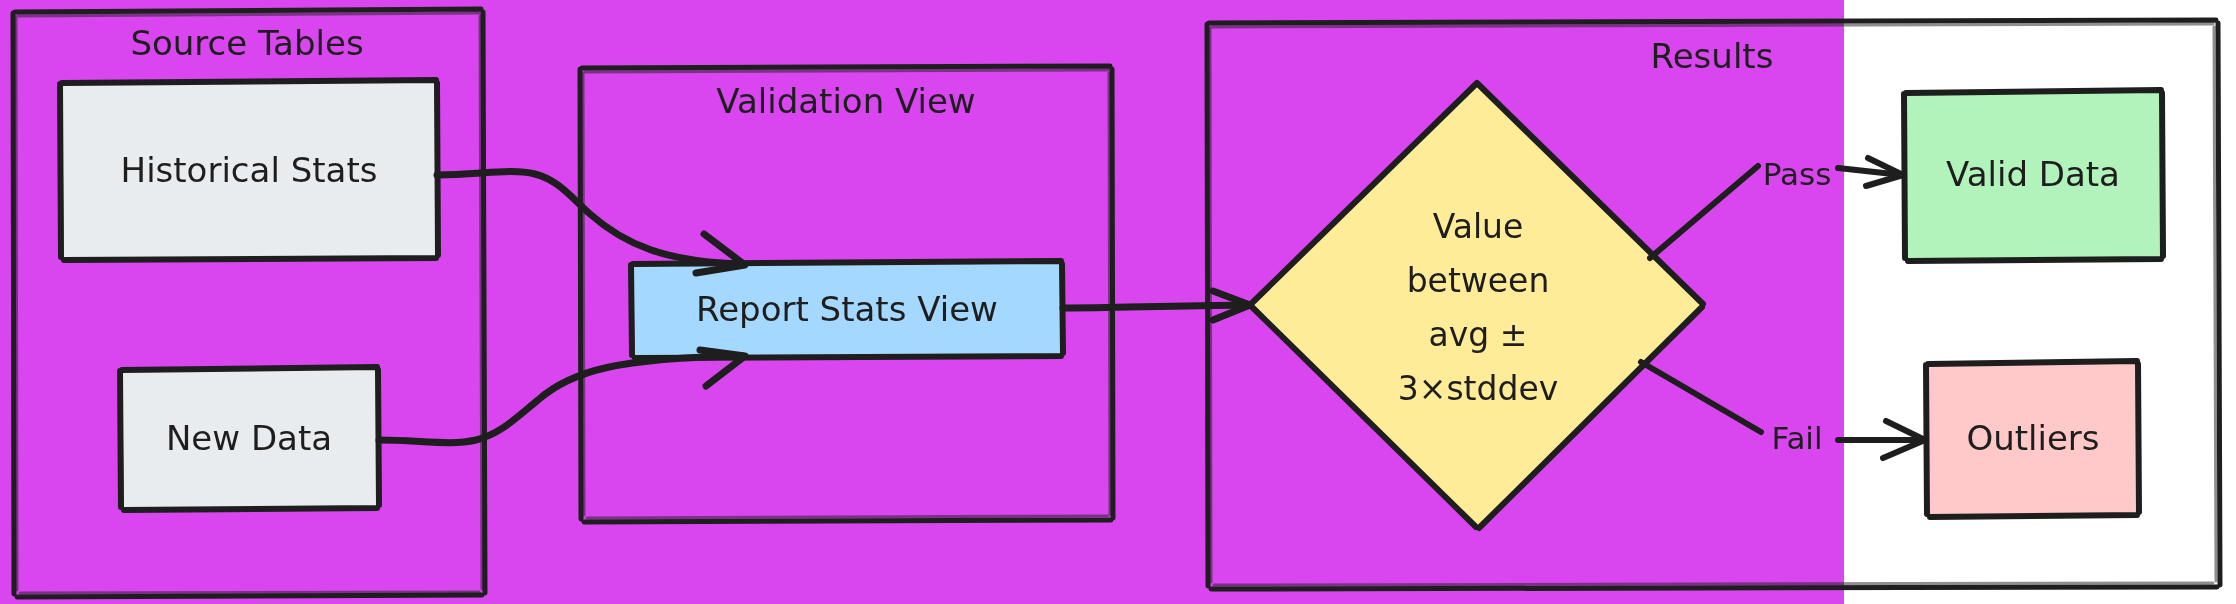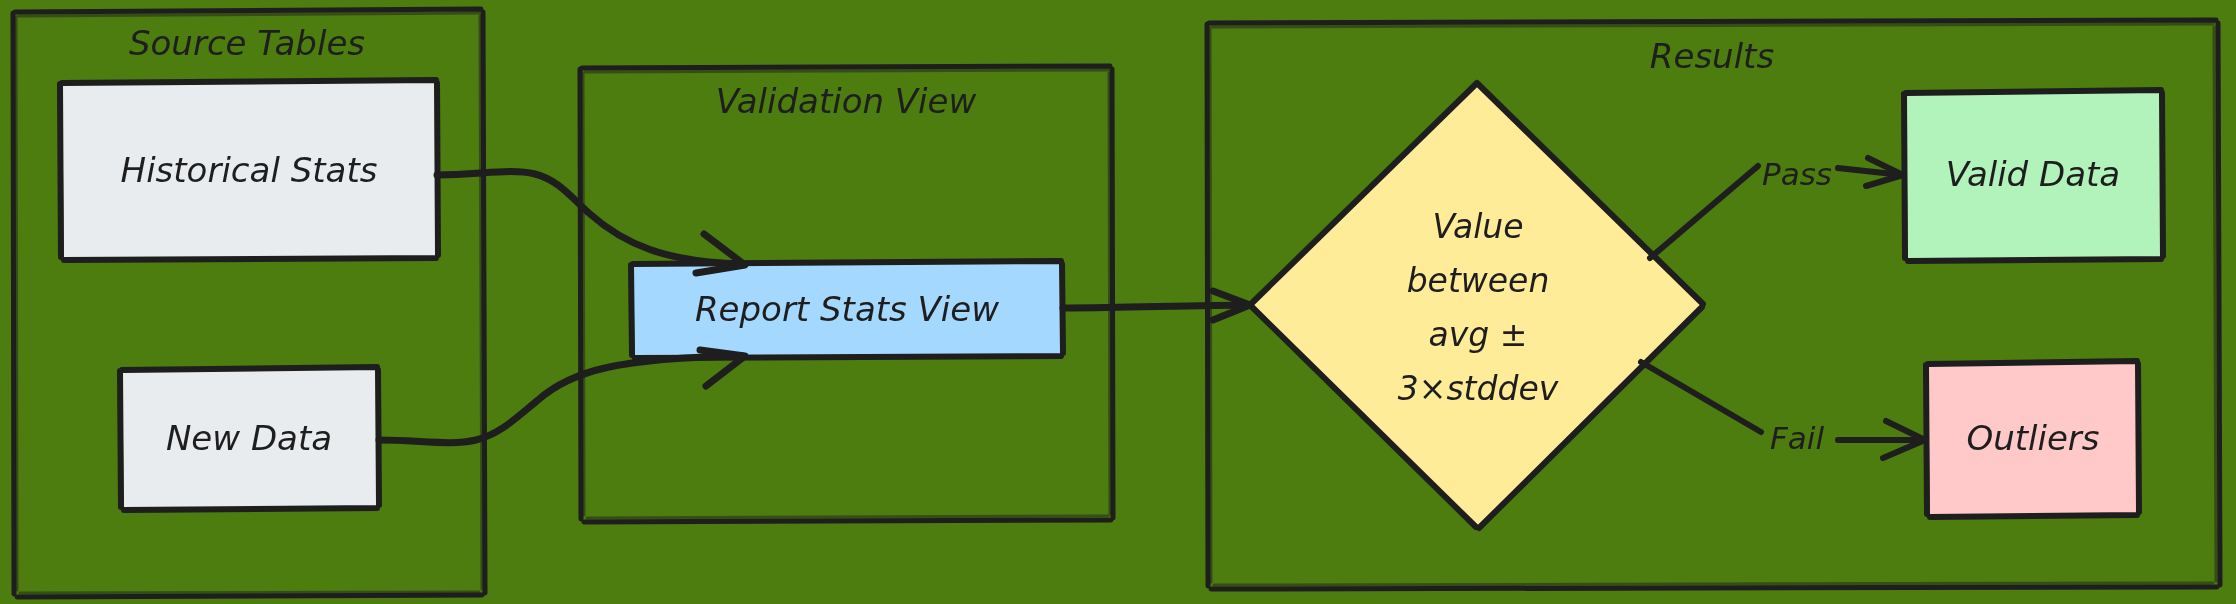--- a/index.html
+++ b/index.html
@@ -8,24 +8,23 @@
     background: #ffffff;
   }
   body {
     width: 2236px;
     height: 604px;
     overflow: hidden;
     font-family: "DejaVu Sans", sans-serif;
   }
   #stage {
     position: relative;
-    width: 2236px;
+    width: 1844px;
     height: 604px;
-    background: #4d7c0f;
-    font-style: italic;
+    background: #d946ef;
   }
   svg#diagram {
     display: block;
     width: 2236px;
     height: 604px;
   }
   .sketch-stroke {
     fill: none;
     stroke: #1e1e1e;
     stroke-linecap: round;

